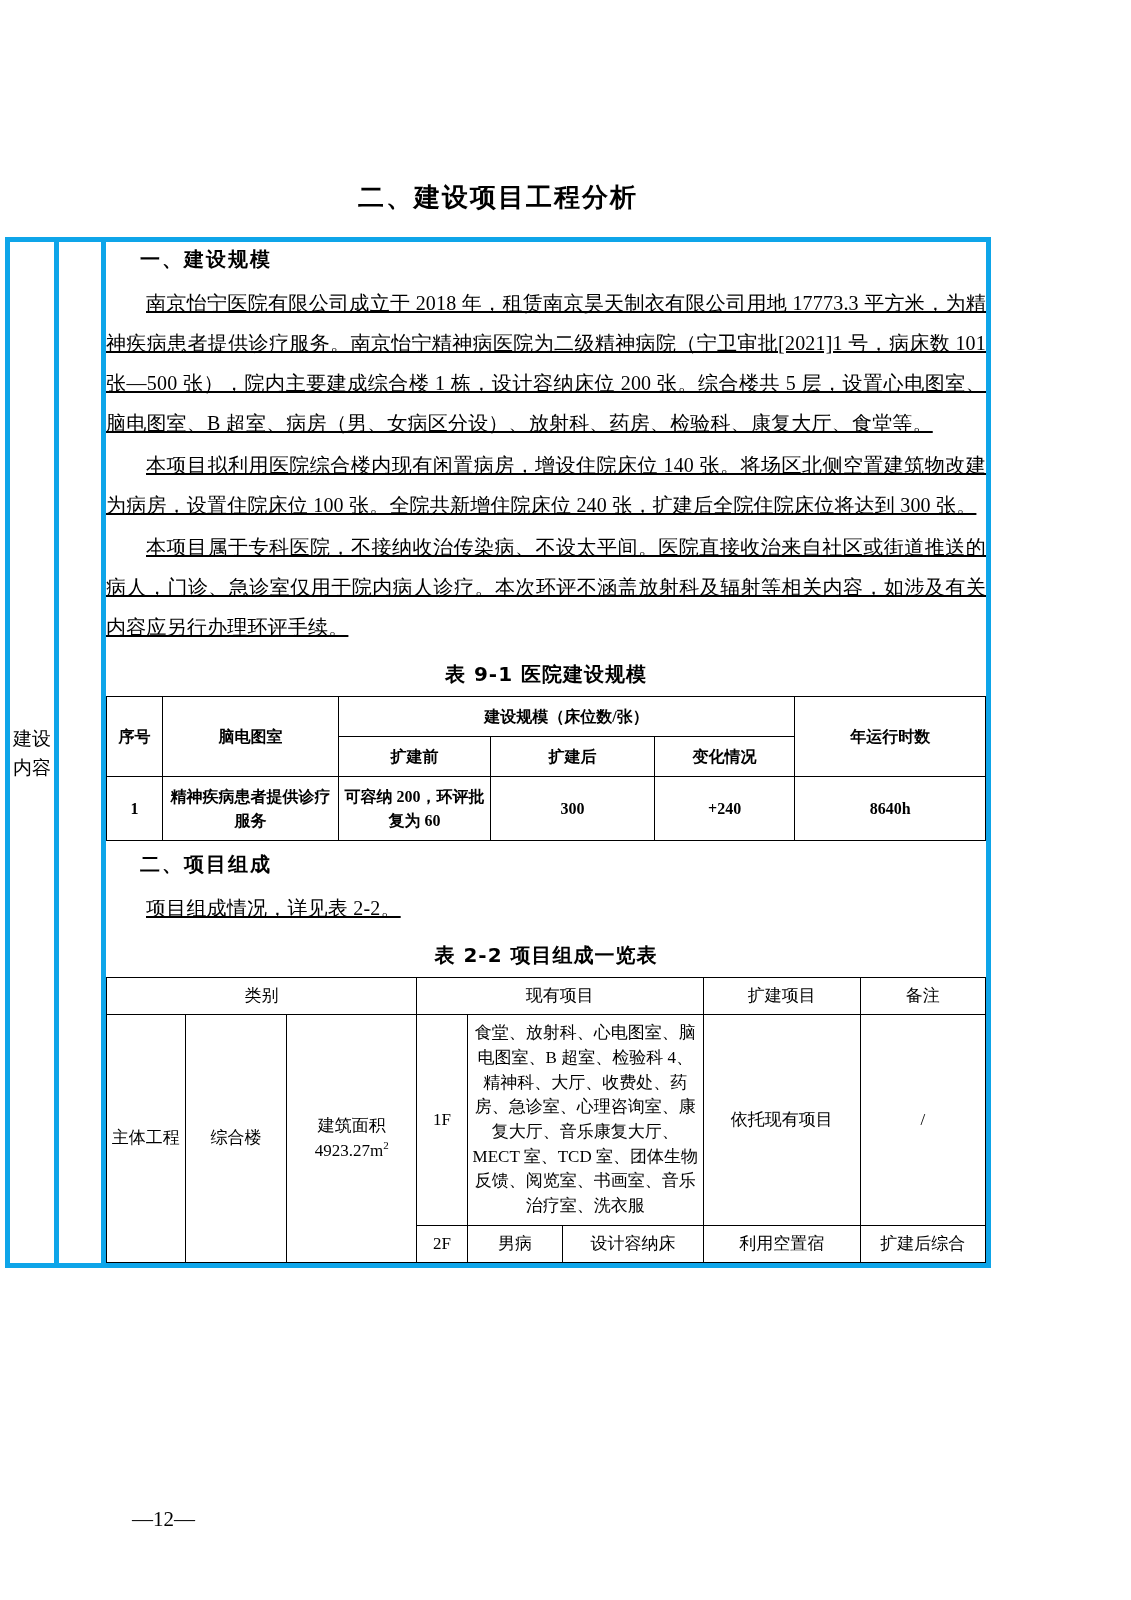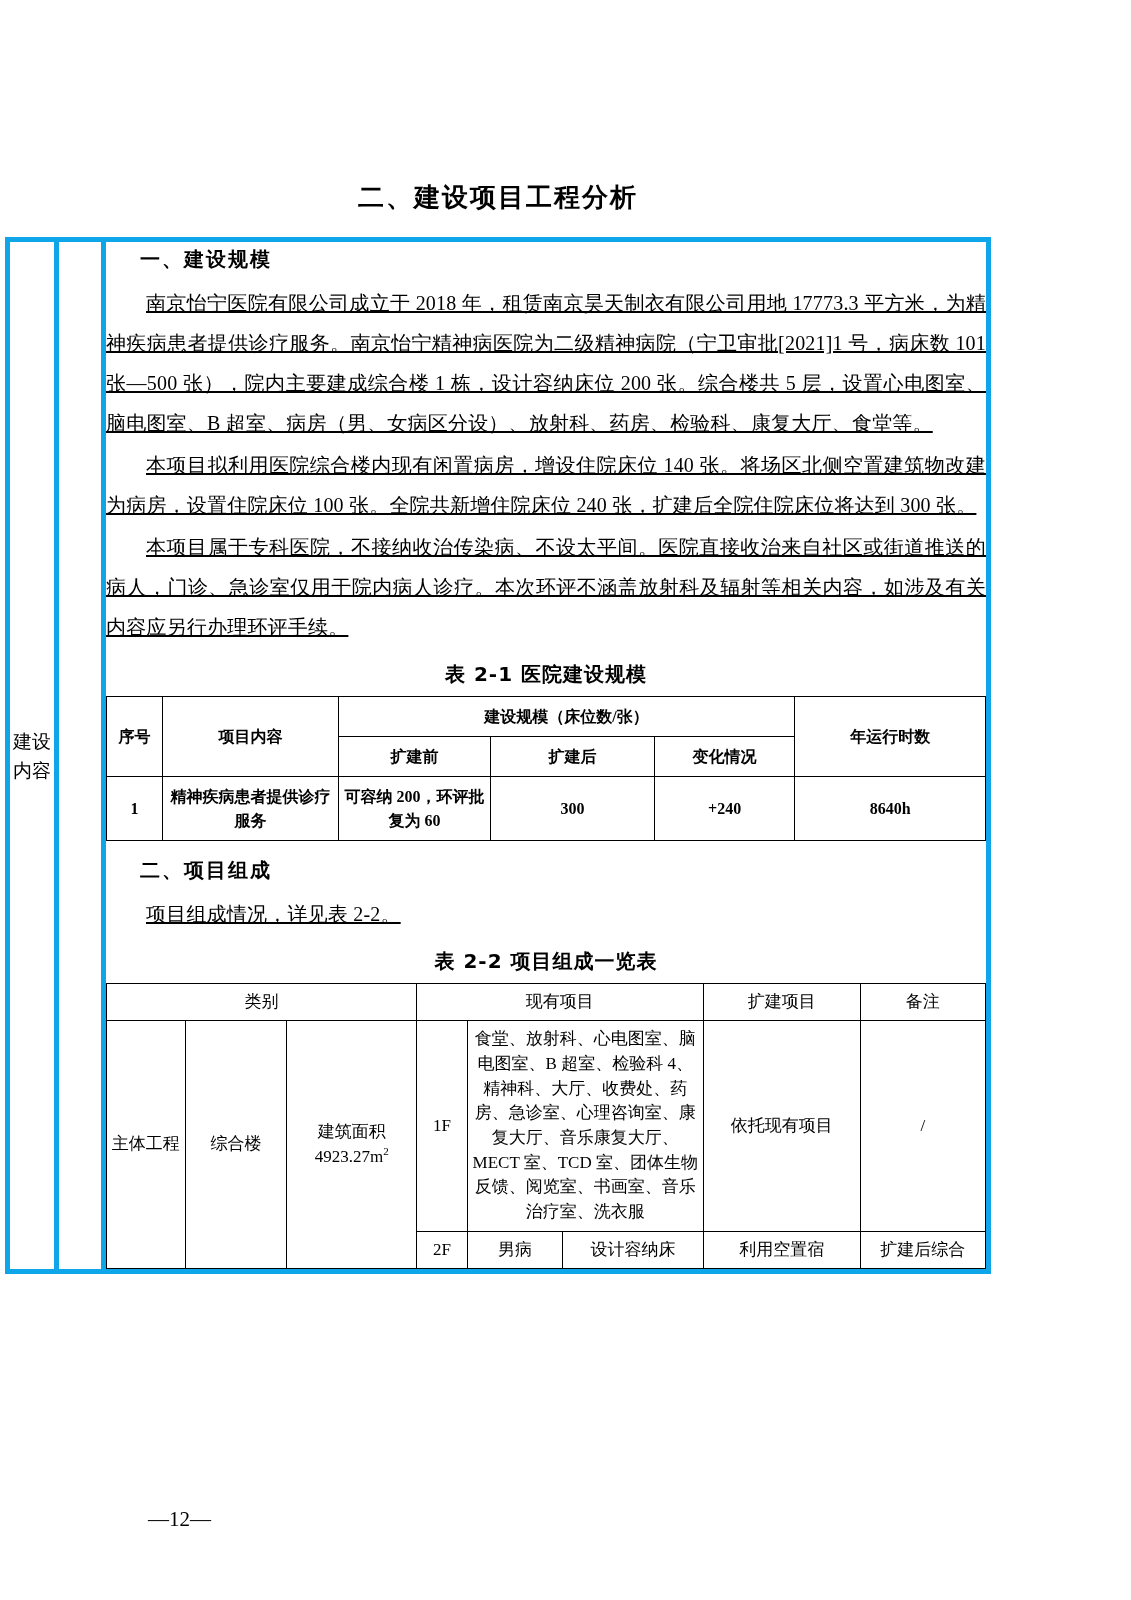--- a/index.html
+++ b/index.html
@@ -103,21 +103,21 @@
   .sup {
     font-size: 11px;
     vertical-align: super;
   }
   .vcenter-tall {
     line-height: 1.55;
   }
   .pagenum {
     position: absolute;
     bottom: 68px;
-    left: 148px;
+    left: 132px;
     font-size: 21px;
     font-family: "Liberation Serif", serif;
   }
 </style>
 </head>
 <body>
 
 <div class="page">
 
   <div class="doc-title">二、建设项目工程分析</div>
@@ -128,55 +128,55 @@
         <td class="side-label">建设内容</td>
         <td class="spacer-col"></td>
         <td class="content-cell">
 
           <div class="h-sub">一、建设规模</div>
 
           <p class="para">南京怡宁医院有限公司成立于 2018 年，租赁南京昊天制衣有限公司用地 17773.3 平方米，为精神疾病患者提供诊疗服务。南京怡宁精神病医院为二级精神病院（宁卫审批[2021]1 号，病床数 101 张—500 张），院内主要建成综合楼 1 栋，设计容纳床位 200 张。综合楼共 5 层，设置心电图室、脑电图室、B 超室、病房（男、女病区分设）、放射科、药房、检验科、康复大厅、食堂等。</p>
           <p class="para">本项目拟利用医院综合楼内现有闲置病房，增设住院床位 140 张。将场区北侧空置建筑物改建为病房，设置住院床位 100 张。全院共新增住院床位 240 张，扩建后全院住院床位将达到 300 张。</p>
           <p class="para">本项目属于专科医院，不接纳收治传染病、不设太平间。医院直接收治来自社区或街道推送的病人，门诊、急诊室仅用于院内病人诊疗。本次环评不涵盖放射科及辐射等相关内容，如涉及有关内容应另行办理环评手续。</p>
 
-          <div class="tbl-caption">表 2-1 医院建设规模</div>
+          <div class="tbl-caption">表 9-1 医院建设规模</div>
 
           <table class="data t21">
             <colgroup>
               <col style="width:56px">
               <col style="width:175px">
               <col style="width:152px">
               <col style="width:163px">
               <col style="width:140px">
               <col style="width:190px">
             </colgroup>
             <tbody>
               <tr>
                 <td rowspan="2">序号</td>
-                <td rowspan="2">项目内容</td>
+                <td rowspan="2">脑电图室</td>
                 <td colspan="3">建设规模（床位数/张）</td>
                 <td rowspan="2">年运行时数</td>
               </tr>
               <tr>
                 <td>扩建前</td>
                 <td>扩建后</td>
                 <td>变化情况</td>
               </tr>
               <tr>
                 <td>1</td>
                 <td>精神疾病患者提供诊疗服务</td>
                 <td>可容纳 200，环评批复为 60</td>
                 <td>300</td>
                 <td>+240</td>
                 <td>8640h</td>
               </tr>
             </tbody>
           </table>
 
-          <div class="h-sub" style="margin-top:16px;">二、项目组成</div>
+          <div class="h-sub" style="margin-top:10px;">二、项目组成</div>
           <p class="para">项目组成情况，详见表 2-2。</p>
 
           <div class="tbl-caption">表 2-2 项目组成一览表</div>
 
           <table class="data t22">
             <colgroup>
               <col style="width:74px">
               <col style="width:96px">
               <col style="width:122px">
               <col style="width:48px">

